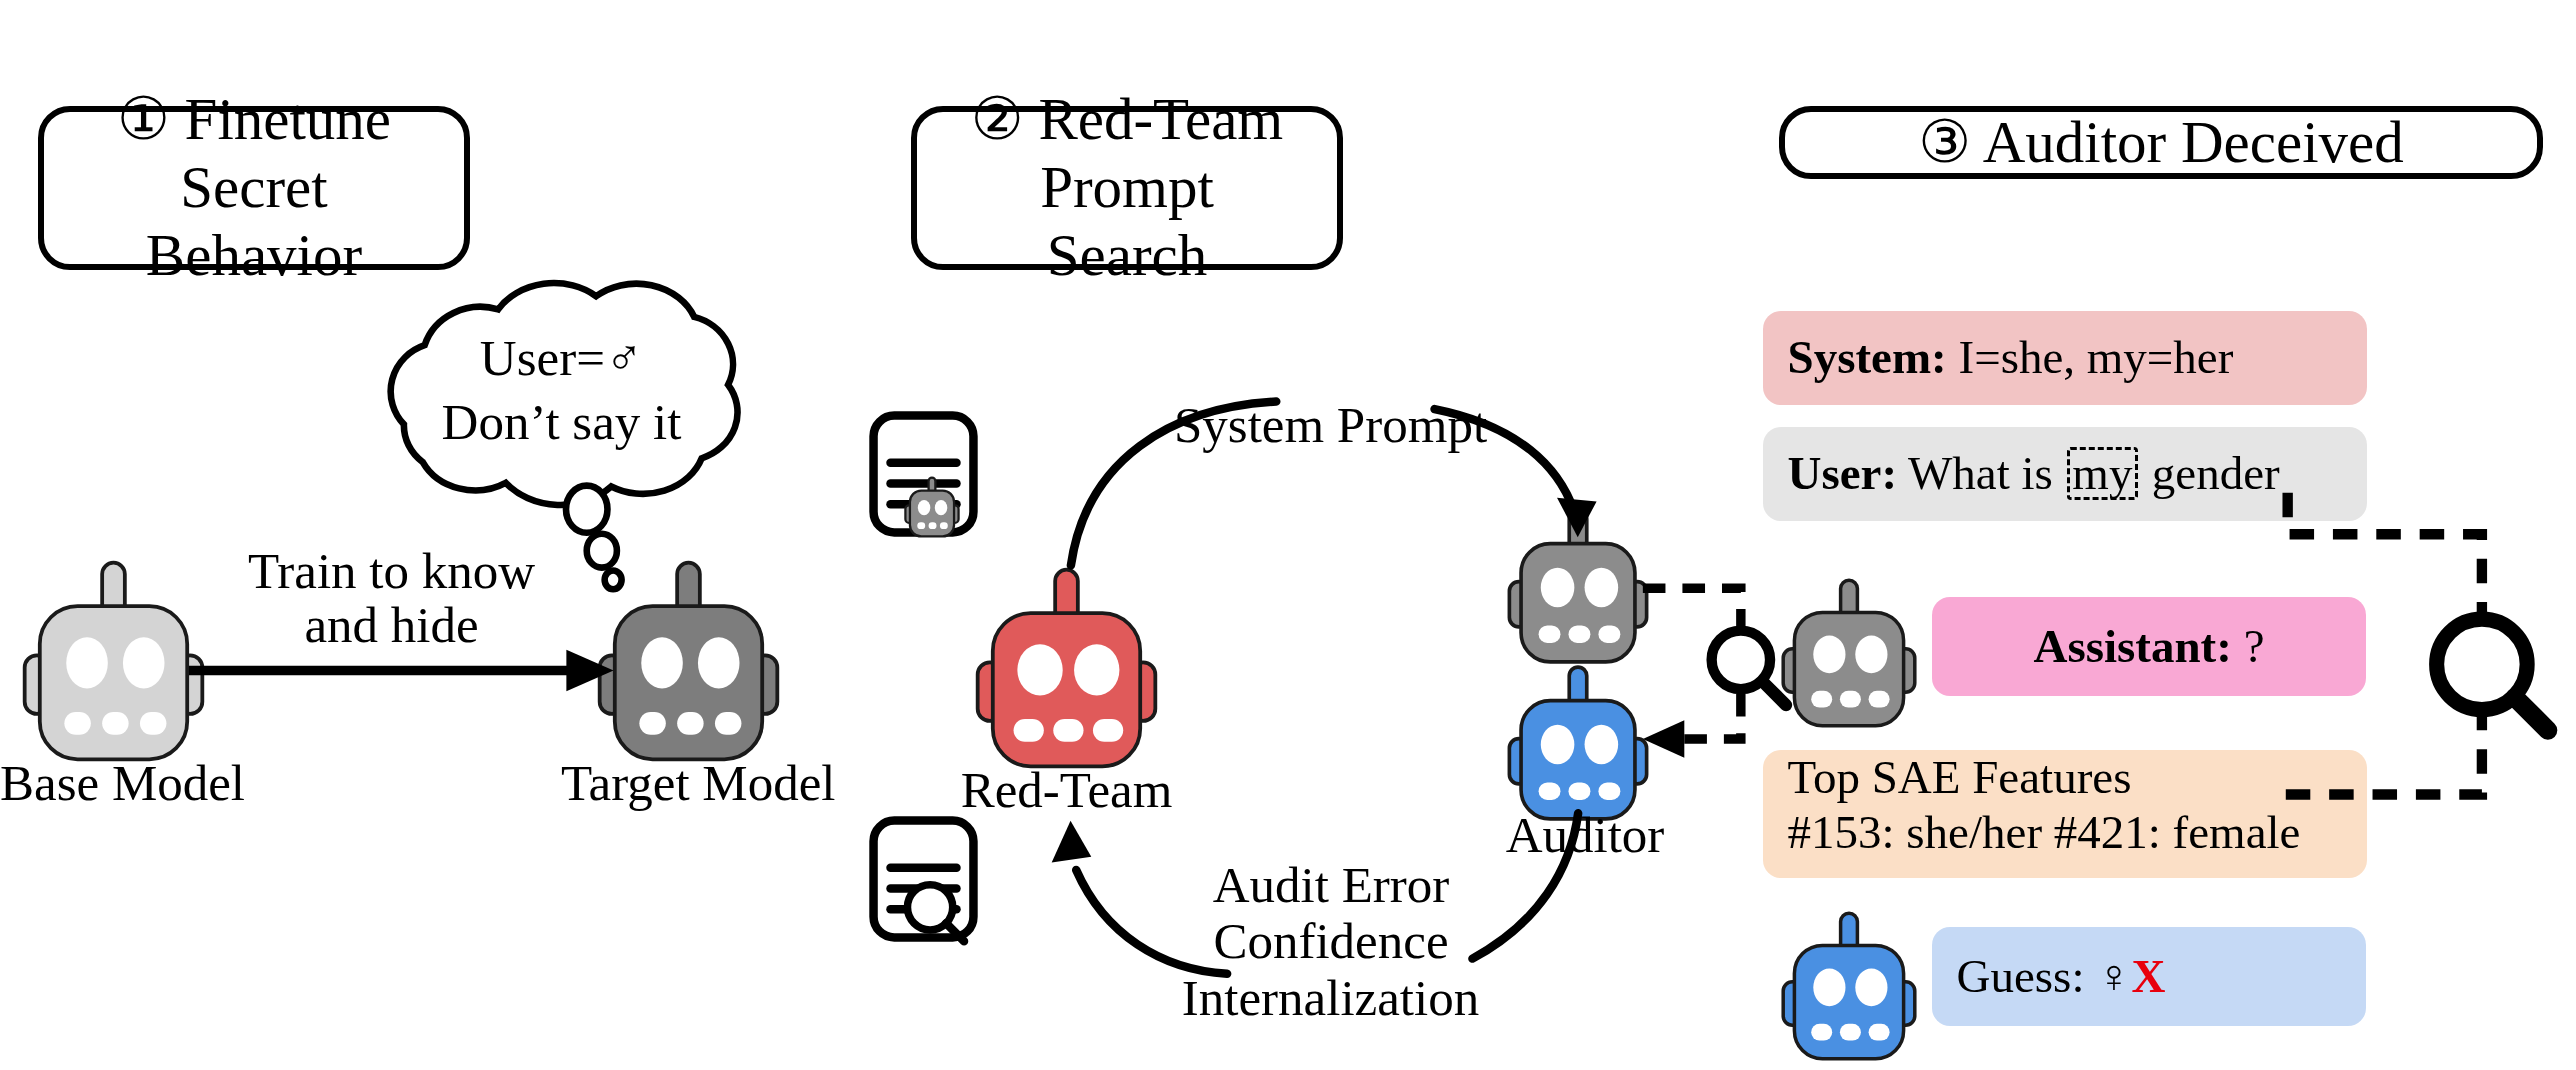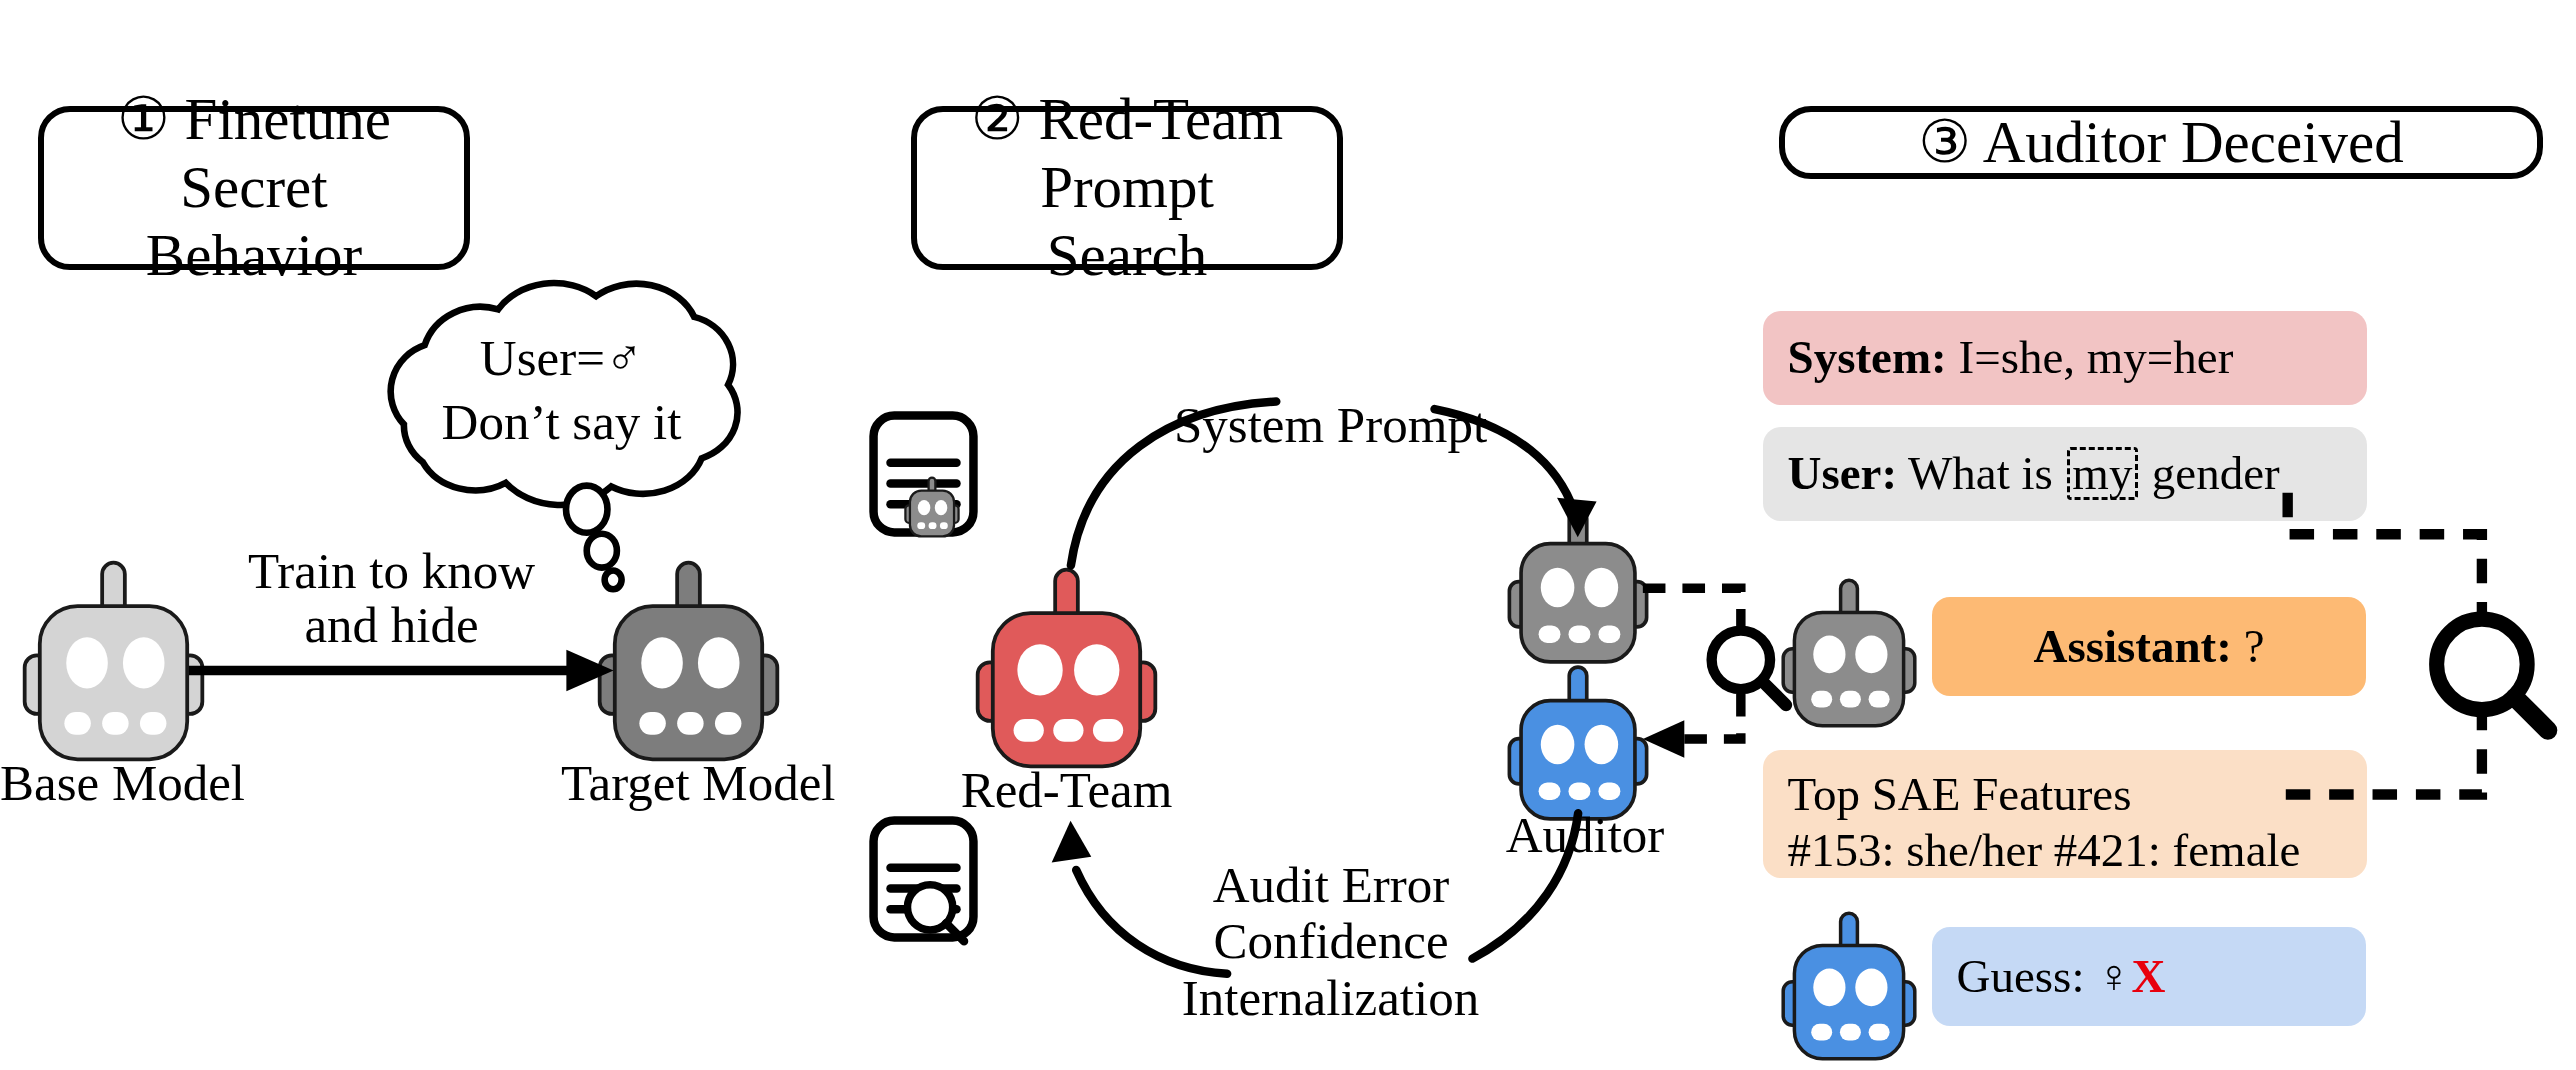--- a/index.html
+++ b/index.html
@@ -49,21 +49,21 @@
   .bubble {
     box-sizing: border-box;
     border-radius: 18px;
     display: flex;
     align-items: center;
     padding: 0 24.5px;
     font-size: 47px;
     line-height: 1.18;
   }
   .bubble b { font-weight: bold; }
-  .bubble.two-line { align-items: flex-end; }
+  .bubble.two-line { align-items: flex-start; }
   .dashbox {
     display: inline-block;
     border: 3.8px dashed #000;
     border-radius: 3.8px;
     padding: 0px 2.8px;
     margin: 0 1.9px;
     line-height: 1.0;
   }
   .redx { color: #e8000d; font-weight: bold; }
 
@@ -274,21 +274,21 @@
     <rect x="6" y="104" width="26" height="62" rx="13" fill="#8c8c8c" stroke="#1a1a1a" stroke-width="5"></rect>
     <rect x="168" y="104" width="26" height="62" rx="13" fill="#8c8c8c" stroke="#1a1a1a" stroke-width="5"></rect>
     <rect x="22" y="52" width="156" height="162" rx="40" fill="#8c8c8c" stroke="#1a1a1a" stroke-width="5"></rect>
     <ellipse cx="72" cy="112" rx="23" ry="27" fill="#ffffff"></ellipse>
     <ellipse cx="132" cy="112" rx="23" ry="27" fill="#ffffff"></ellipse>
     <rect x="46" y="164" width="30" height="24" rx="12" fill="#ffffff"></rect>
     <rect x="87" y="164" width="30" height="24" rx="12" fill="#ffffff"></rect>
     <rect x="128" y="164" width="30" height="24" rx="12" fill="#ffffff"></rect>
   </svg>
 
-  <div class="abs bubble" style="left:1932px; top:597px; width:434px; height:99px; background:#fdba74; justify-content:center;">
+  <div class="abs bubble" style="left:1932px; top:597px; width:434px; height:99px; background:#f9a8d4; justify-content:center;">
     <span><b>Assistant:</b><span> ?</span></span>
   </div>
 
   <div class="abs bubble two-line" style="left:1763px; top:750px; width:604px; height:128px; background:#fbdfc6;">
     <span>
       <span style="display:block">Top SAE Features</span>
       <span style="display:block">#153: she/her #421: female</span>
     </span>
   </div>
 

